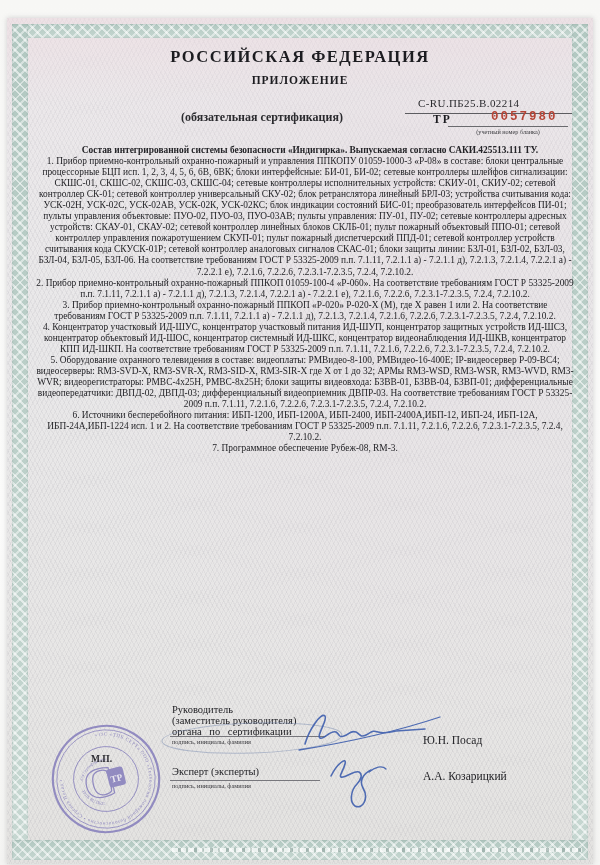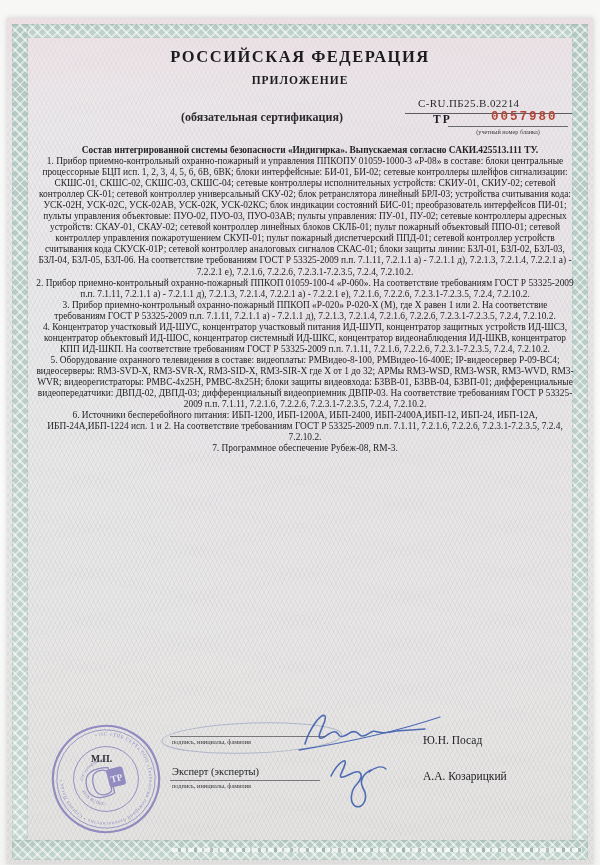--- a/index.html
+++ b/index.html
@@ -85,20 +85,25 @@
     <p class="intro">Состав интегрированной системы безопасности «Индигирка». Выпускаемая согласно САКИ.425513.111 ТУ.</p>
     <p>1. Прибор приемно-контрольный охранно-пожарный и управления ППКОПУ 01059-1000-3 «Р-08» в составе:  блоки центральные процессорные БЦП исп. 1, 2, 3, 4, 5, 6, 6В, 6ВК; блоки интерфейсные: БИ-01, БИ-02;  сетевые контроллеры шлейфов сигнализации: СКШС-01, СКШС-02, СКШС-03, СКШС-04; сетевые контроллеры исполнительных устройств: СКИУ-01, СКИУ-02; сетевой контроллер СК-01; сетевой контроллер универсальный СКУ-02; блок ретранслятора линейный БРЛ-03; устройства считывания кода: УСК-02Н, УСК-02С, УСК-02АВ, УСК-02К, УСК-02КС; блок индикации состояний БИС-01; преобразователь интерфейсов ПИ-01; пульты управления объектовые: ПУО-02, ПУО-03, ПУО-03АВ; пульты управления: ПУ-01, ПУ-02; сетевые контроллеры адресных устройств: СКАУ-01, СКАУ-02; сетевой контроллер линейных блоков СКЛБ-01; пульт пожарный объектовый ППО-01; сетевой контроллер управления пожаротушением СКУП-01; пульт пожарный диспетчерский ППД-01; сетевой контроллер устройств считывания кода СКУСК-01Р; сетевой контроллер аналоговых сигналов СКАС-01; блоки защиты линии: БЗЛ-01, БЗЛ-02, БЗЛ-03, БЗЛ-04, БЗЛ-05, БЗЛ-06. На соответствие требованиям ГОСТ Р 53325-2009 п.п. 7.1.11, 7.2.1.1 а) - 7.2.1.1 д), 7.2.1.3, 7.2.1.4, 7.2.2.1 а) - 7.2.2.1 е), 7.2.1.6, 7.2.2.6, 7.2.3.1-7.2.3.5, 7.2.4, 7.2.10.2.</p>
     <p>2. Прибор приемно-контрольный охранно-пожарный ППКОП 01059-100-4 «Р-060». На соответствие требованиям ГОСТ Р 53325-2009 п.п. 7.1.11, 7.2.1.1 а) - 7.2.1.1 д), 7.2.1.3, 7.2.1.4, 7.2.2.1 а) - 7.2.2.1 е), 7.2.1.6, 7.2.2.6, 7.2.3.1-7.2.3.5, 7.2.4, 7.2.10.2.</p>
     <p>3. Прибор приемно-контрольный охранно-пожарный ППКОП «Р-020» Р-020-Х (М), где Х равен 1 или 2. На соответствие требованиям ГОСТ Р 53325-2009 п.п. 7.1.11, 7.2.1.1 а) - 7.2.1.1 д), 7.2.1.3, 7.2.1.4, 7.2.1.6, 7.2.2.6, 7.2.3.1-7.2.3.5, 7.2.4, 7.2.10.2.</p>
     <p>4. Концентратор участковый ИД-ШУС, концентратор участковый питания ИД-ШУП, концентратор защитных устройств ИД-ШСЗ, концентратор объектовый ИД-ШОС, концентратор системный ИД-ШКС, концентратор видеонаблюдения ИД-ШКВ, концентратор КПП ИД-ШКП. На соответствие требованиям ГОСТ Р 53325-2009 п.п. 7.1.11,  7.2.1.6, 7.2.2.6, 7.2.3.1-7.2.3.5, 7.2.4, 7.2.10.2.</p>
     <p>5. Оборудование охранного телевидения в составе: видеоплаты: РМВидео-8-100, РМВидео-16-400Е; IP-видеосервер Р-09-ВС4; видеосерверы: RM3-SVD-X, RM3-SVR-X, RM3-SID-X, RM3-SIR-X где X от 1 до 32; АРМы RM3-WSD, RM3-WSR, RM3-WVD, RM3-WVR; видеорегистраторы: РМВС-4х25Н, РМВС-8х25Н; блоки защиты видеовхода: БЗВВ-01, БЗВВ-04, БЗВП-01; дифференциальные видеопередатчики: ДВПД-02, ДВПД-03; дифференциальный видеоприемник ДВПР-03. На соответствие требованиям ГОСТ Р 53325-2009 п.п. 7.1.11, 7.2.1.6, 7.2.2.6, 7.2.3.1-7.2.3.5, 7.2.4, 7.2.10.2.</p>
     <p>6.  Источники бесперебойного питания: ИБП-1200, ИБП-1200А, ИБП-2400, ИБП-2400А,ИБП-12, ИБП-24, ИБП-12А, ИБП-24А,ИБП-1224 исп. 1 и 2. На соответствие требованиям ГОСТ Р 53325-2009 п.п. 7.1.11, 7.2.1.6, 7.2.2.6, 7.2.3.1-7.2.3.5, 7.2.4, 7.2.10.2.</p>
     <p>7. Программное обеспечение Рубеж-08, RM-3.</p>
   </div>
 
+  <div class="abs siglabel" style="left:165px;top:686px;">
+    <div>Руководитель</div>
+    <div>(заместитель руководителя)</div>
+    <div class="wide">органа по сертификации</div>
+  </div>
   <div class="abs rule" style="left:163px;top:718px;width:156px;border-top-color:#77777c;"></div>
   <div class="abs sigcap" style="left:165px;top:720px;">подпись, инициалы, фамилия</div>
 
   <svg class="abs" style="left:150px;top:702px;" width="190" height="36">
     <ellipse cx="95" cy="18" rx="90" ry="15" fill="none" stroke="rgba(110,130,170,0.45)" stroke-width="1" transform="rotate(-2 95 18)"></ellipse>
   </svg>
 
   <svg class="abs" style="left:290px;top:686px;" width="146" height="48" viewBox="0 0 146 48">
     <g fill="none" stroke="#3f5fae" stroke-width="1.6" stroke-linecap="round" opacity="0.9">
       <path d="M8,40 C12,26 24,8 28,12 C31,16 19,32 23,34 C27,36 33,26 39,28 C43,30 41,34 47,32 C53,30 53,26 59,28 C63,30 63,34 69,31 C75,28 75,26 81,28 C87,30 93,28 99,27 L128,25"></path>

